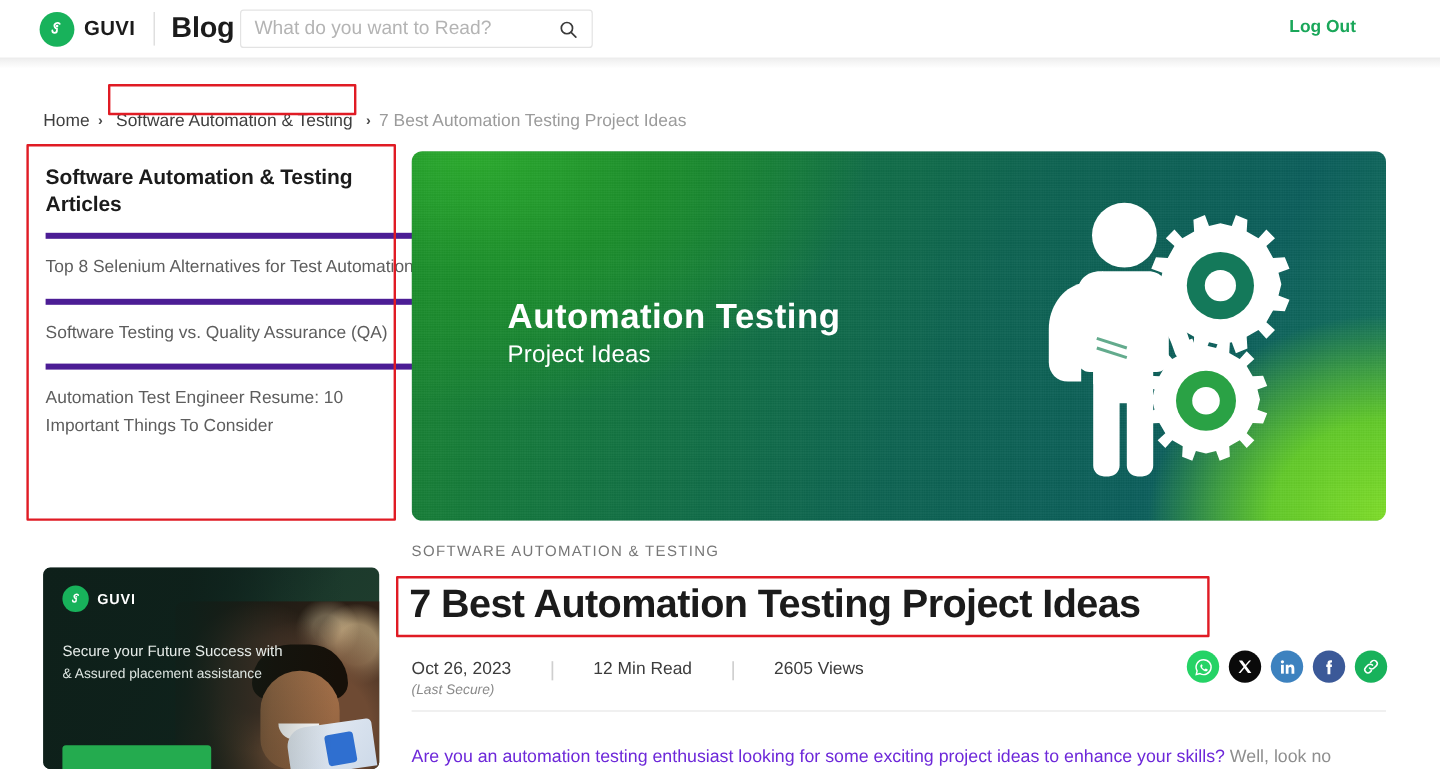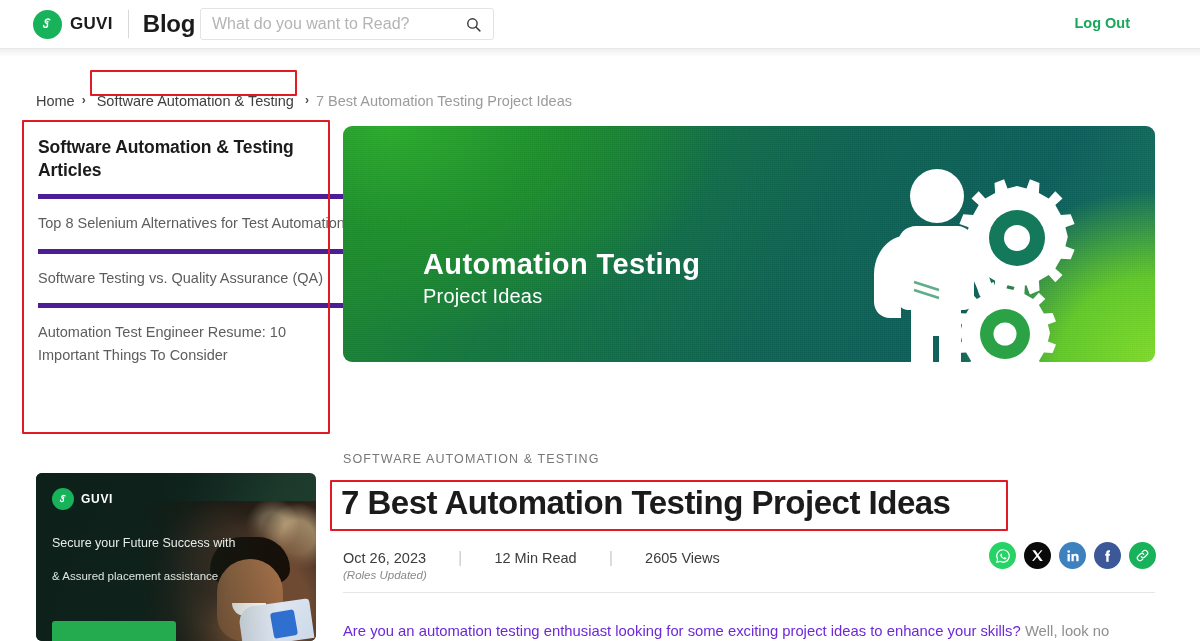--- a/index.html
+++ b/index.html
@@ -141,29 +141,29 @@
     display: flex; align-items: center; justify-content: center;
   }
   .promo-brand-name {
     color: #fff; font-size: 12px; font-weight: bold; letter-spacing: .7px; margin-left: 7px;
   }
   .promo-kicker { color: #e6ece9; font-size: 12.5px; margin-top: 26px; }
   .promo-title {
     color: #fff; font-size: 22px; font-weight: bold; line-height: 1.2;
     margin-top: 5px; letter-spacing: -.2px;
   }
-  .promo-sub { color: #dde5e1; font-size: 11.5px; line-height: 1.45; margin-top: 18px; }
+  .promo-sub { color: #dde5e1; font-size: 11.5px; line-height: 1.45; margin-top: 4px; }
   .promo-btn {
     position: absolute; left: 16px; bottom: -6px; width: 124px; height: 26px;
     background: #24ab4f; border-radius: 3px;
   }
 
   
   .hero {
-    position: absolute; left: 343px; top: 126px; width: 812px; height: 236px;
+    position: absolute; left: 343px; top: 126px; width: 812px; height: 308px;
     border-radius: 9px; overflow: hidden;
     background:
       radial-gradient(ellipse 300px 260px at 100% 100%, #7fdc2b 0%, #63c92b 32%, rgba(99,201,43,0) 66%),
       radial-gradient(ellipse 460px 300px at 6% 0%, #2cab2e 0%, #1d8f2d 34%, rgba(29,143,45,0) 72%),
       linear-gradient(118deg, #1e8c2d 0%, #15773f 26%, #0f6452 55%, #0d5f5c 78%, #18795c 100%);
   }
   .hero-noise {
     position: absolute; inset: 0; opacity: .2;
     background-image:
       repeating-linear-gradient(0deg, rgba(255,255,255,.10) 0 1px, rgba(0,0,0,.07) 1px 2px),
@@ -342,21 +342,21 @@
 <h1 class="art-title">7 Best Automation Testing Project Ideas</h1>
 <div class="redbox" style="left:330px;top:480px;width:678px;height:51px;"></div>
 
 <div class="meta-row">
   <span>Oct 26, 2023</span>
   <span class="meta-sep">|</span>
   <span>12 Min Read</span>
   <span class="meta-sep">|</span>
   <span>2605 Views</span>
 </div>
-<div class="meta-updated">(Roles Updated)</div>
+<div class="meta-updated">(Last Secure)</div>
 
 <div class="social-row">
   <span class="soc soc-wa">
     <svg width="16" height="16" viewBox="0 0 24 24" aria-hidden="true">
       <path d="M12 2.6A9.3 9.3 0 0 0 3.9 16.6L2.8 21.2l4.7-1.2A9.3 9.3 0 1 0 12 2.6z" fill="none" stroke="#fff" stroke-width="1.8"></path>
       <path d="M9.1 7.8c.3 0 .6 0 .8.5l.8 1.9c.1.3 0 .5-.2.7l-.5.5c-.2.2-.2.4 0 .7a7 7 0 0 0 2.9 2.6c.3.1.5.1.7-.1l.6-.7c.2-.2.4-.3.7-.2l1.9.9c.3.2.4.4.3.8-.2 1-1 1.7-2 1.8-2.8.2-6.8-3.5-7.2-6.3-.1-1 .5-2 1.4-2.4.2-.1.3-.1.8-.1z" fill="#fff"></path>
     </svg>
   </span>
   <span class="soc soc-x">
     <svg width="13" height="13" viewBox="0 0 24 24" aria-hidden="true">

